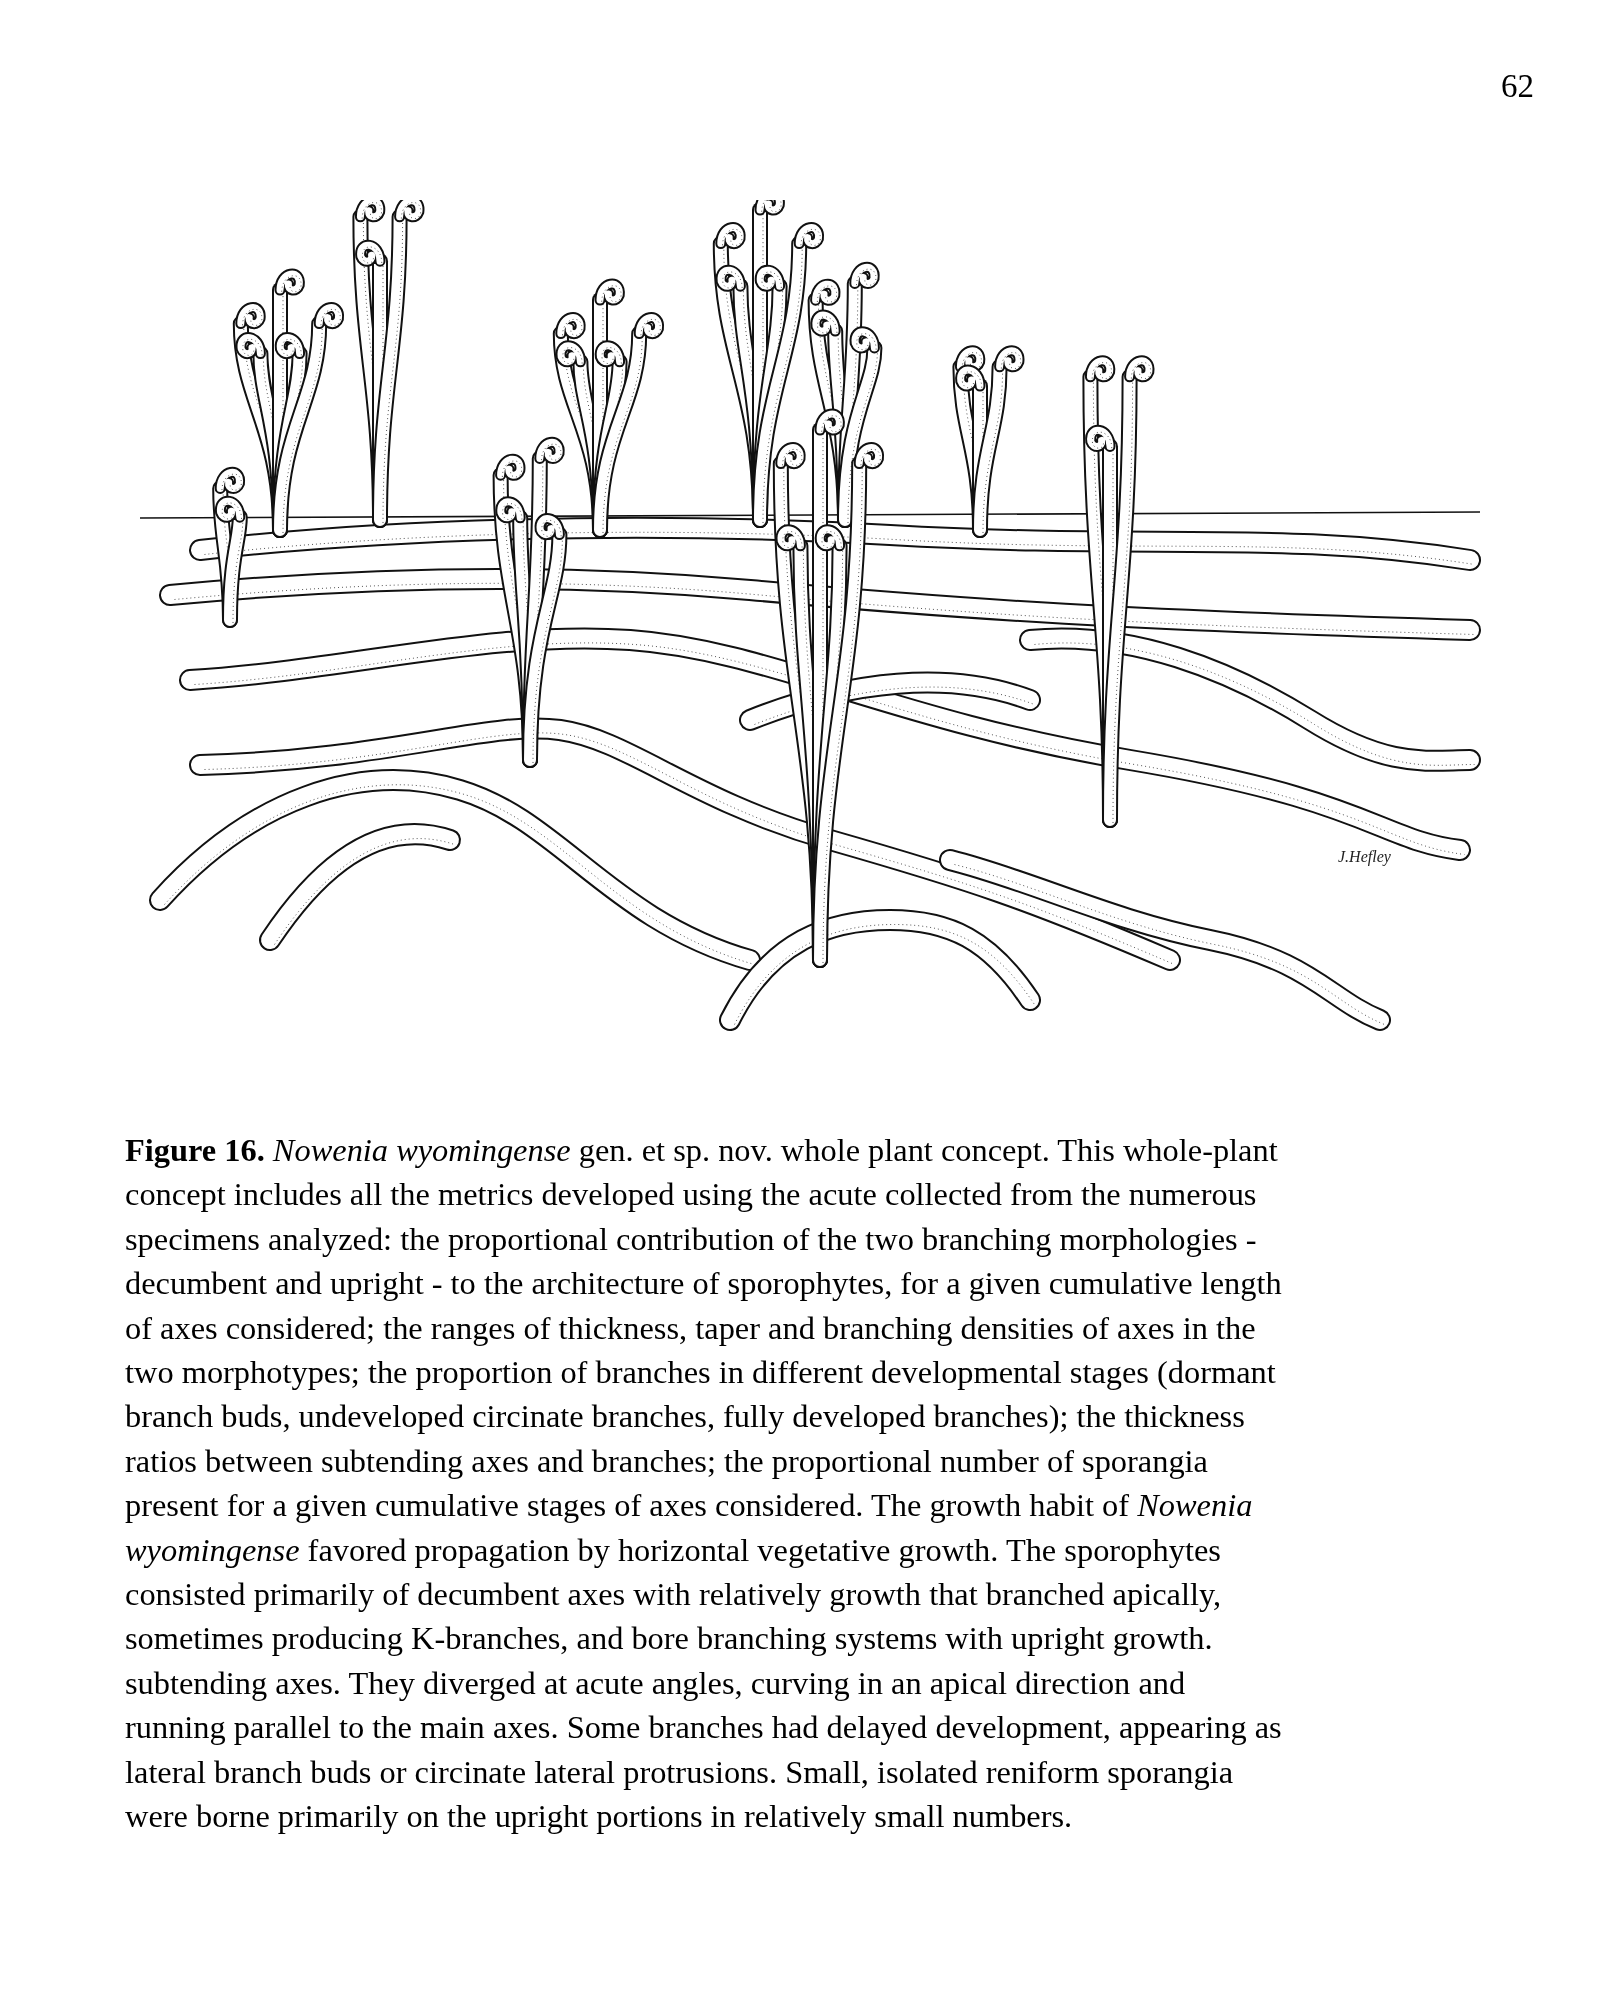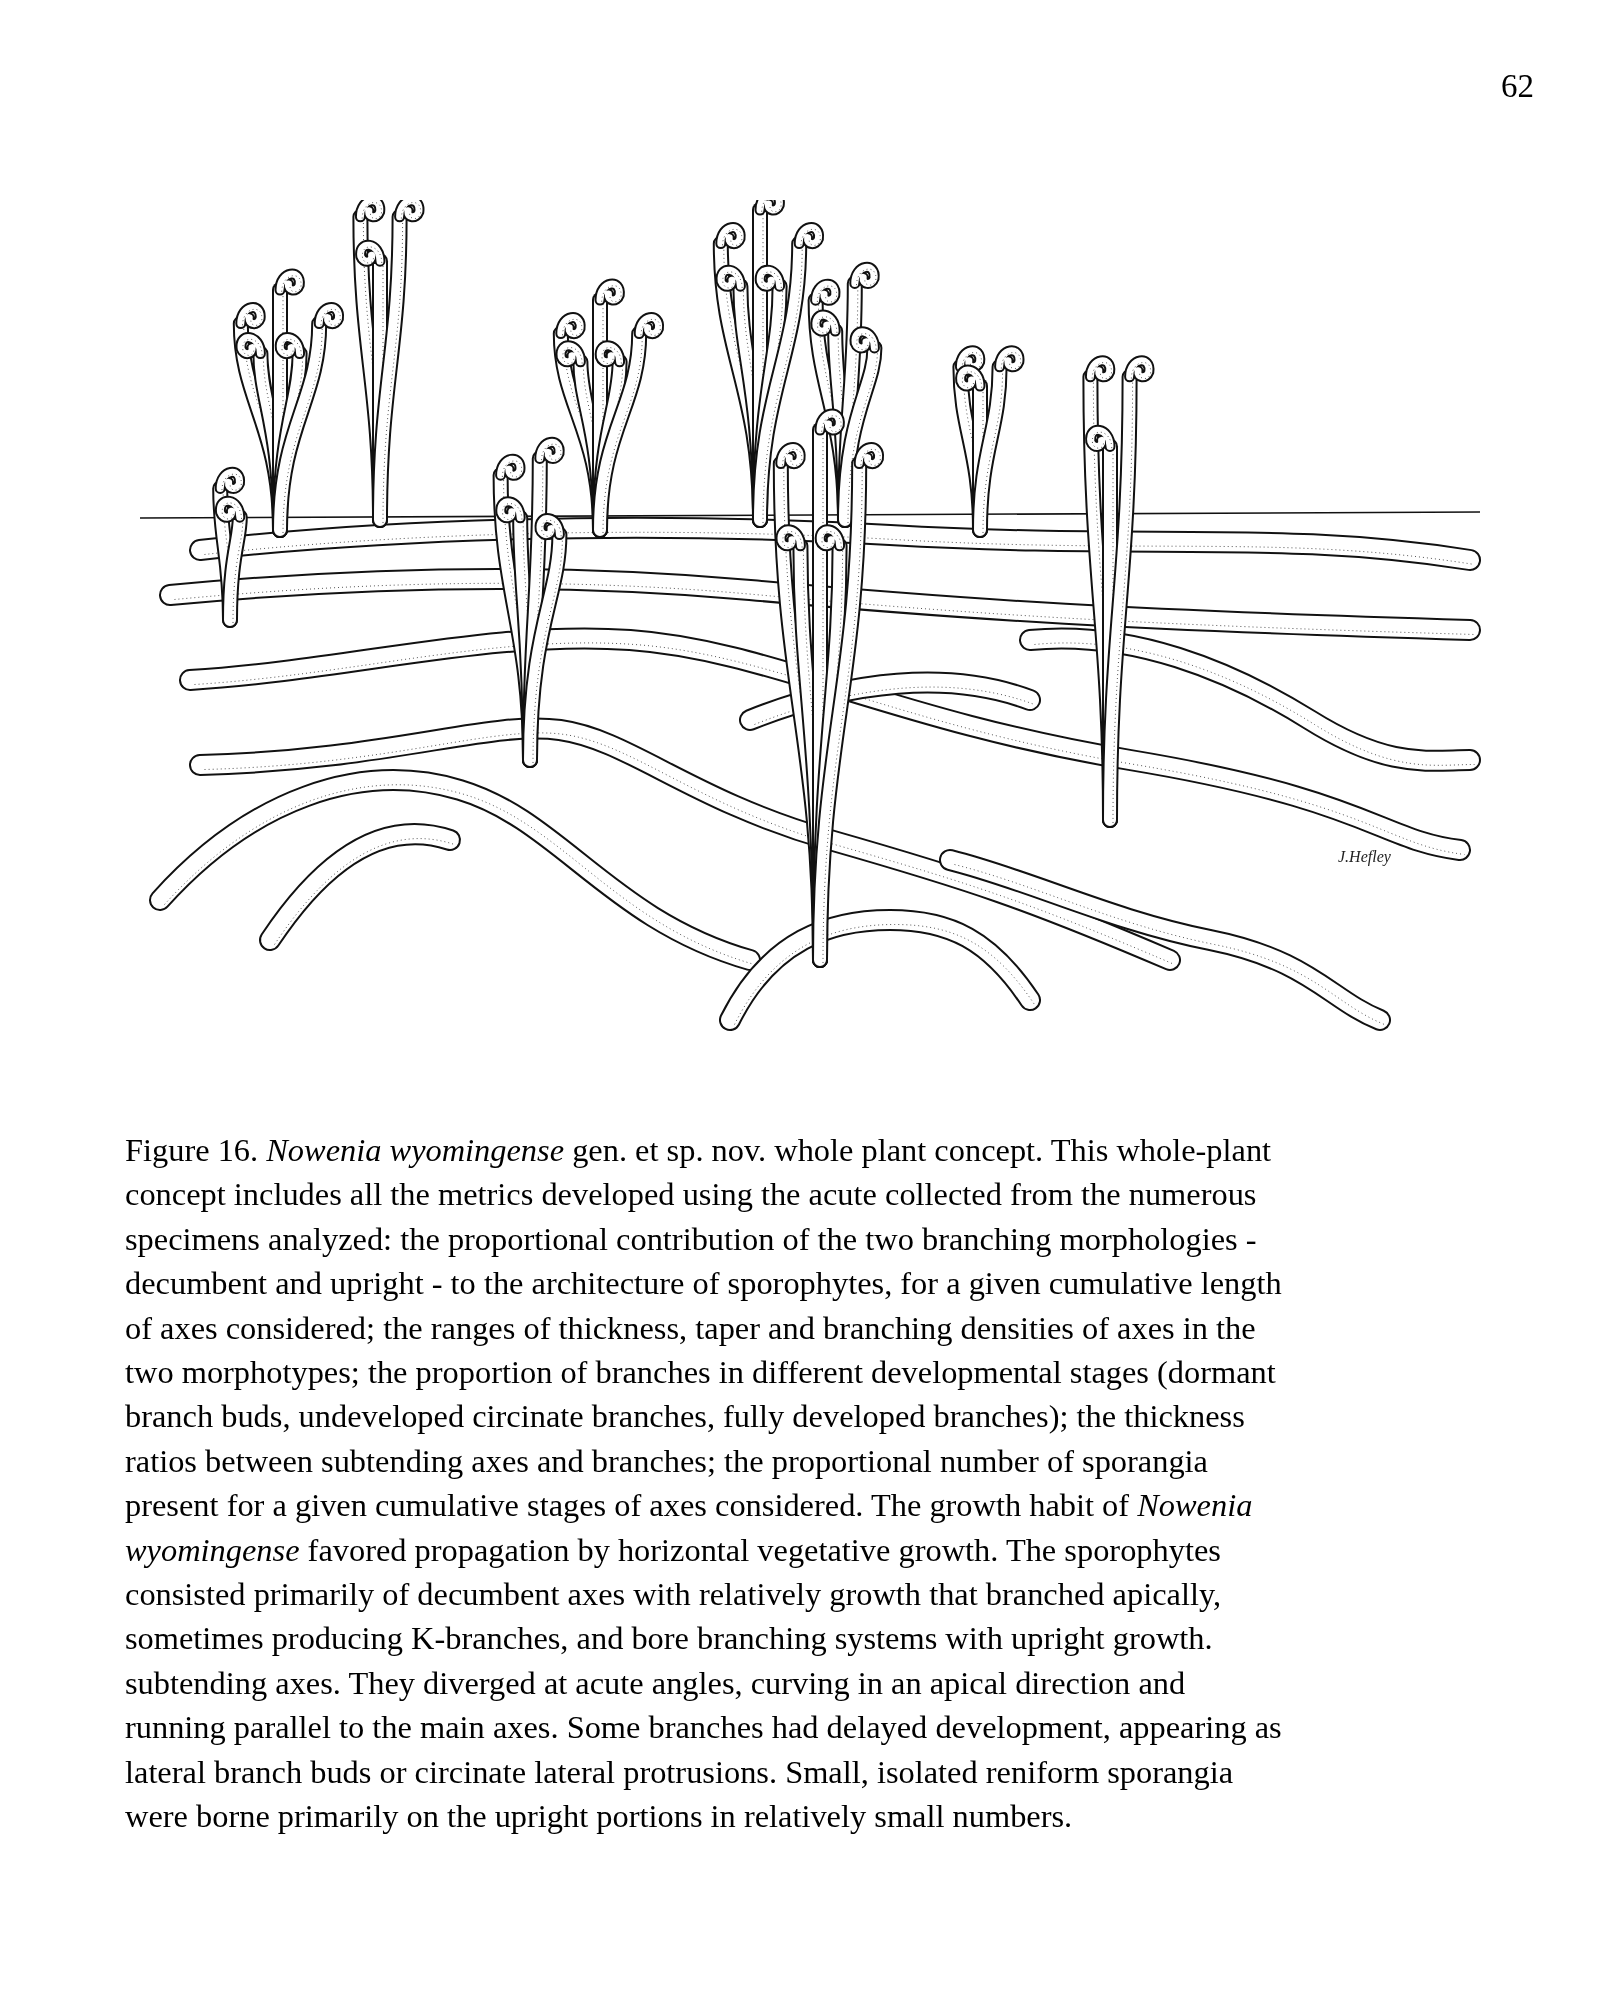--- a/index.html
+++ b/index.html
@@ -4,21 +4,21 @@
 <style>
   html, body { margin: 0; padding: 0; background: #ffffff; }
   body { width: 1605px; height: 2000px; position: relative; overflow: hidden;
          font-family: "Liberation Serif", "DejaVu Serif", serif; color: #000; }
   .page-number { position: absolute; top: 70px; left: 1478px; font-size: 33px; line-height: 1; margin-left: 23px; }
   .figure { position: absolute; left: 130px; top: 200px; width: 1380px; height: 840px; }
   .figure svg { width: 100%; height: 100%; display: block; }
   .caption { position: absolute; left: 125px; top: 1128px; width: 1400px;
              font-size: 32.4px; line-height: 44.4px; margin: 0; }
   .caption .line { display: block; white-space: nowrap; }
-  .caption b { font-weight: normal; }
+  .caption b { font-weight: bold; }
   .caption i { font-style: italic; }
   .stipple { fill: none; stroke: #555; stroke-width: 1; stroke-dasharray: 1 3; }
   .signature { font-family: "Liberation Serif", serif; font-style: italic; font-size: 16px; fill: #222; }
 </style>
 </head>
 <body>
 
 <div class="page-number">62</div>
 
 <div class="figure">

